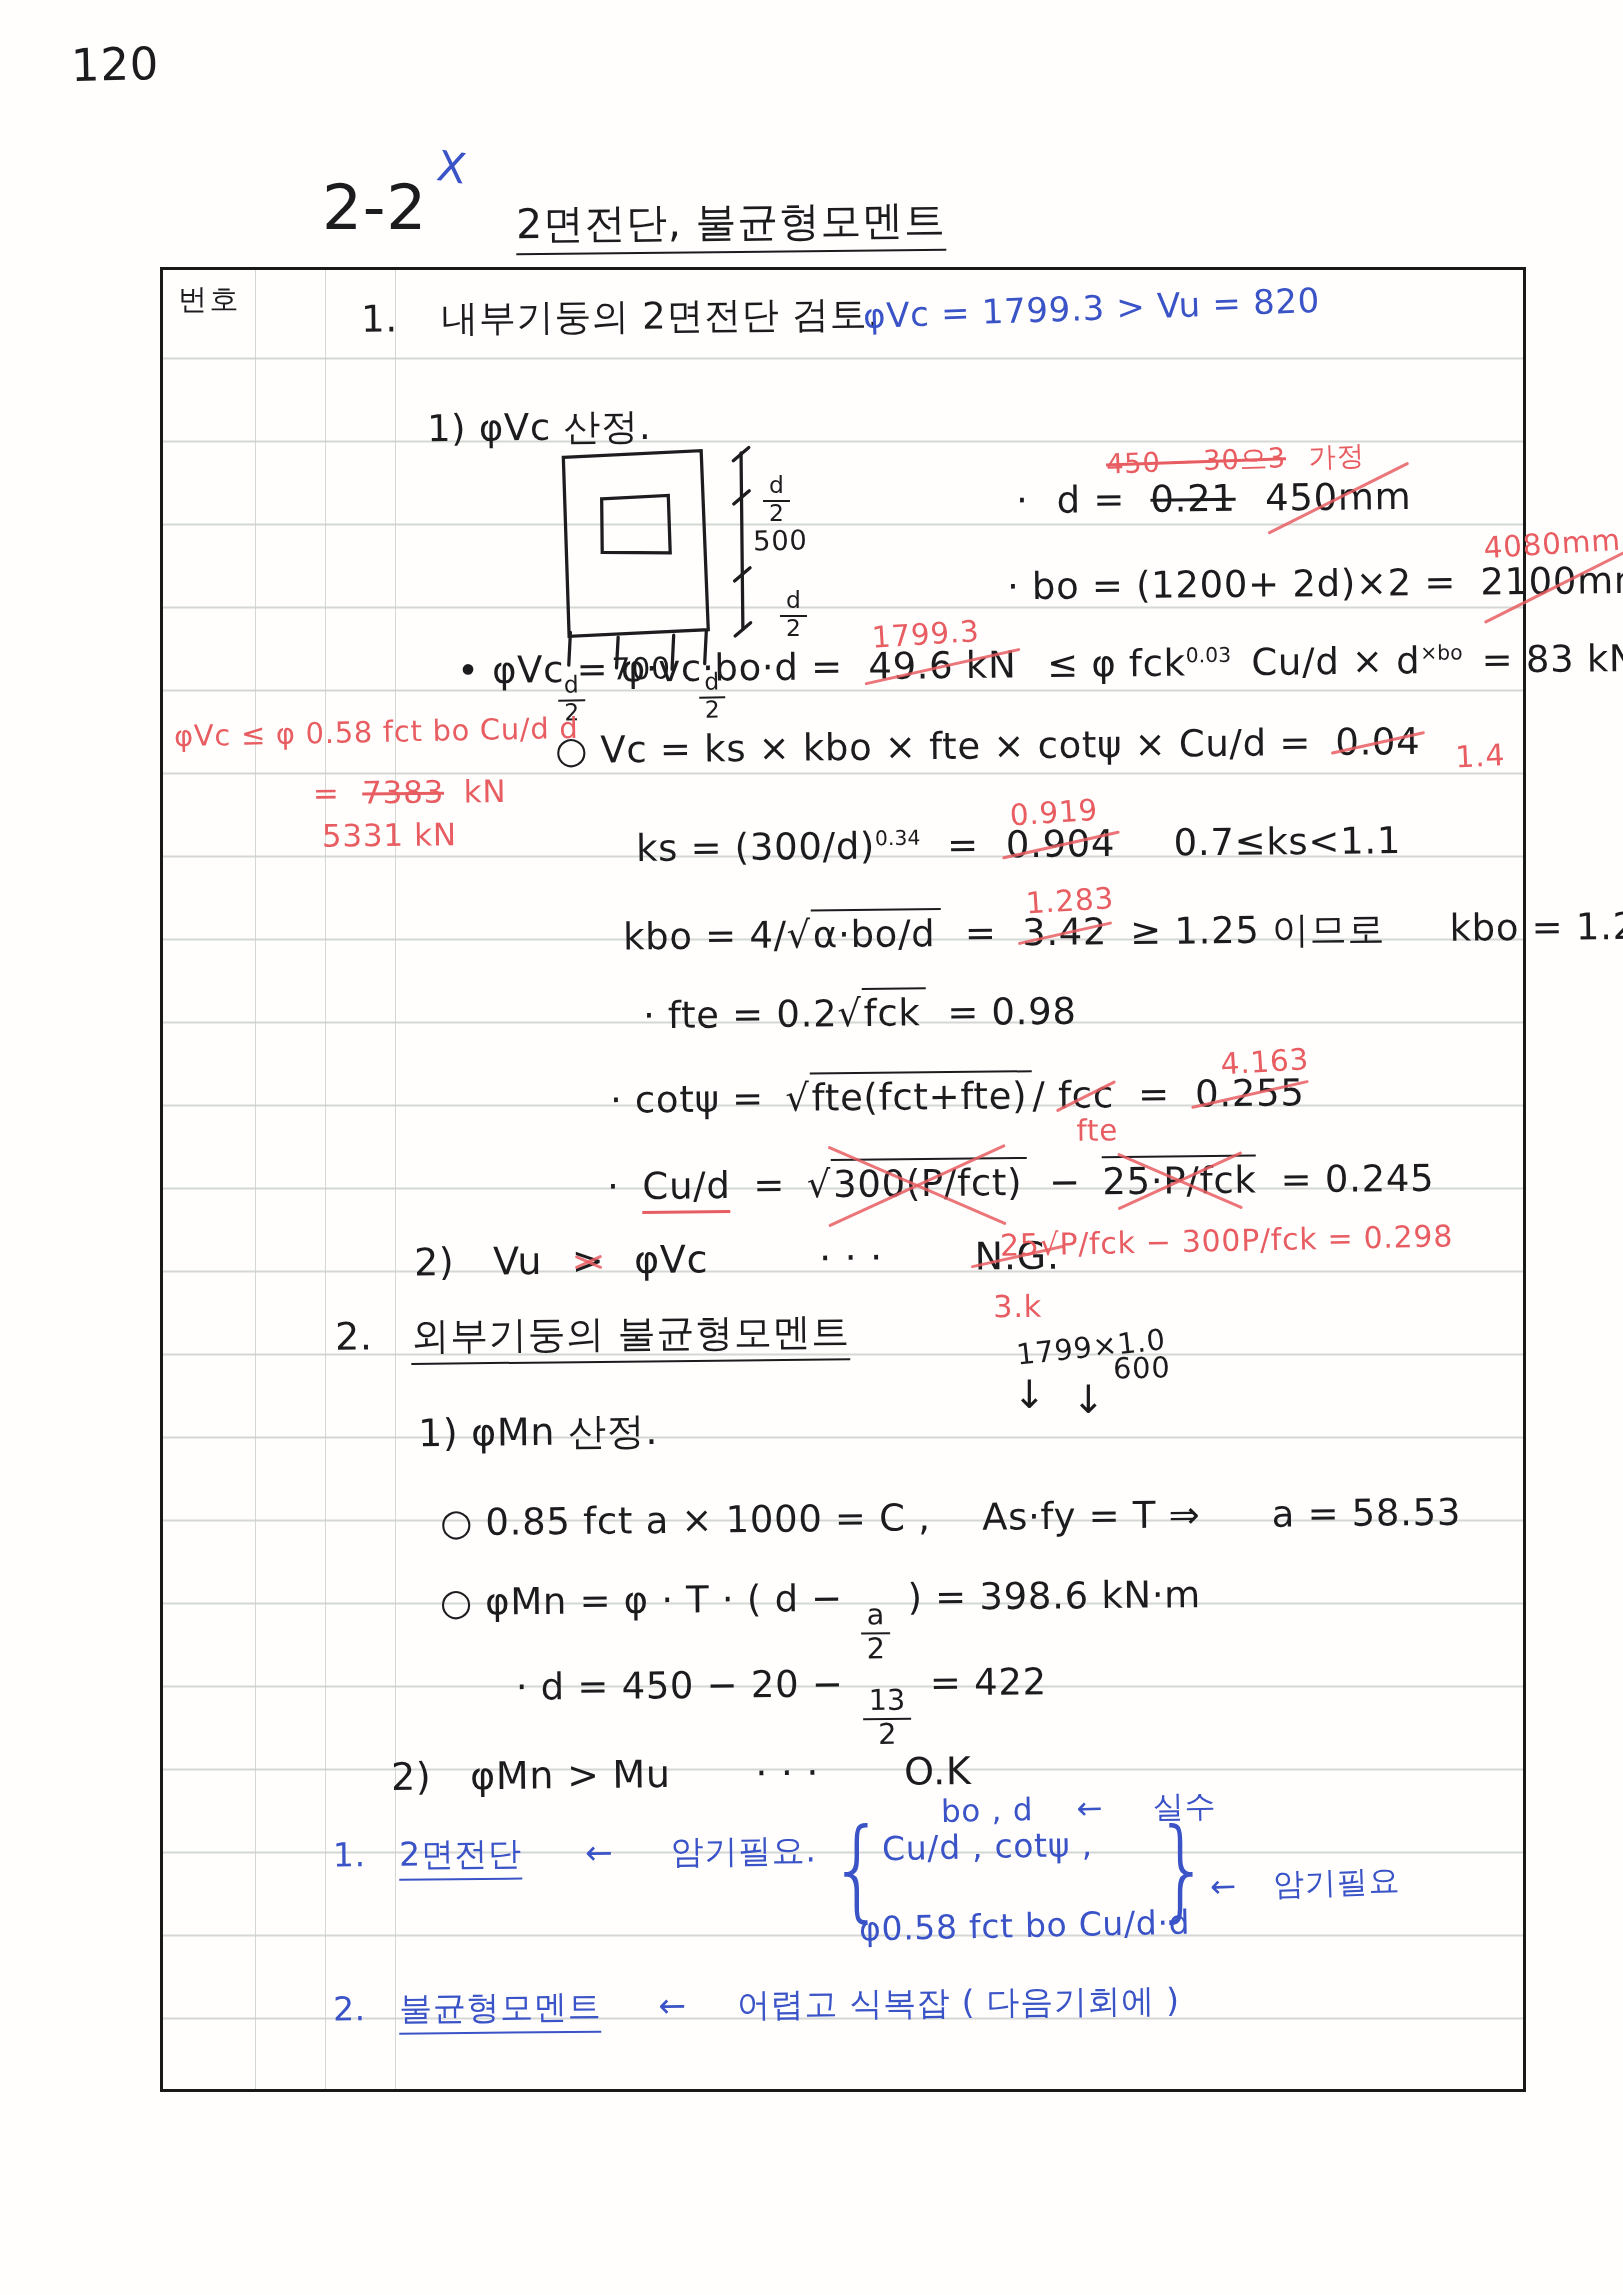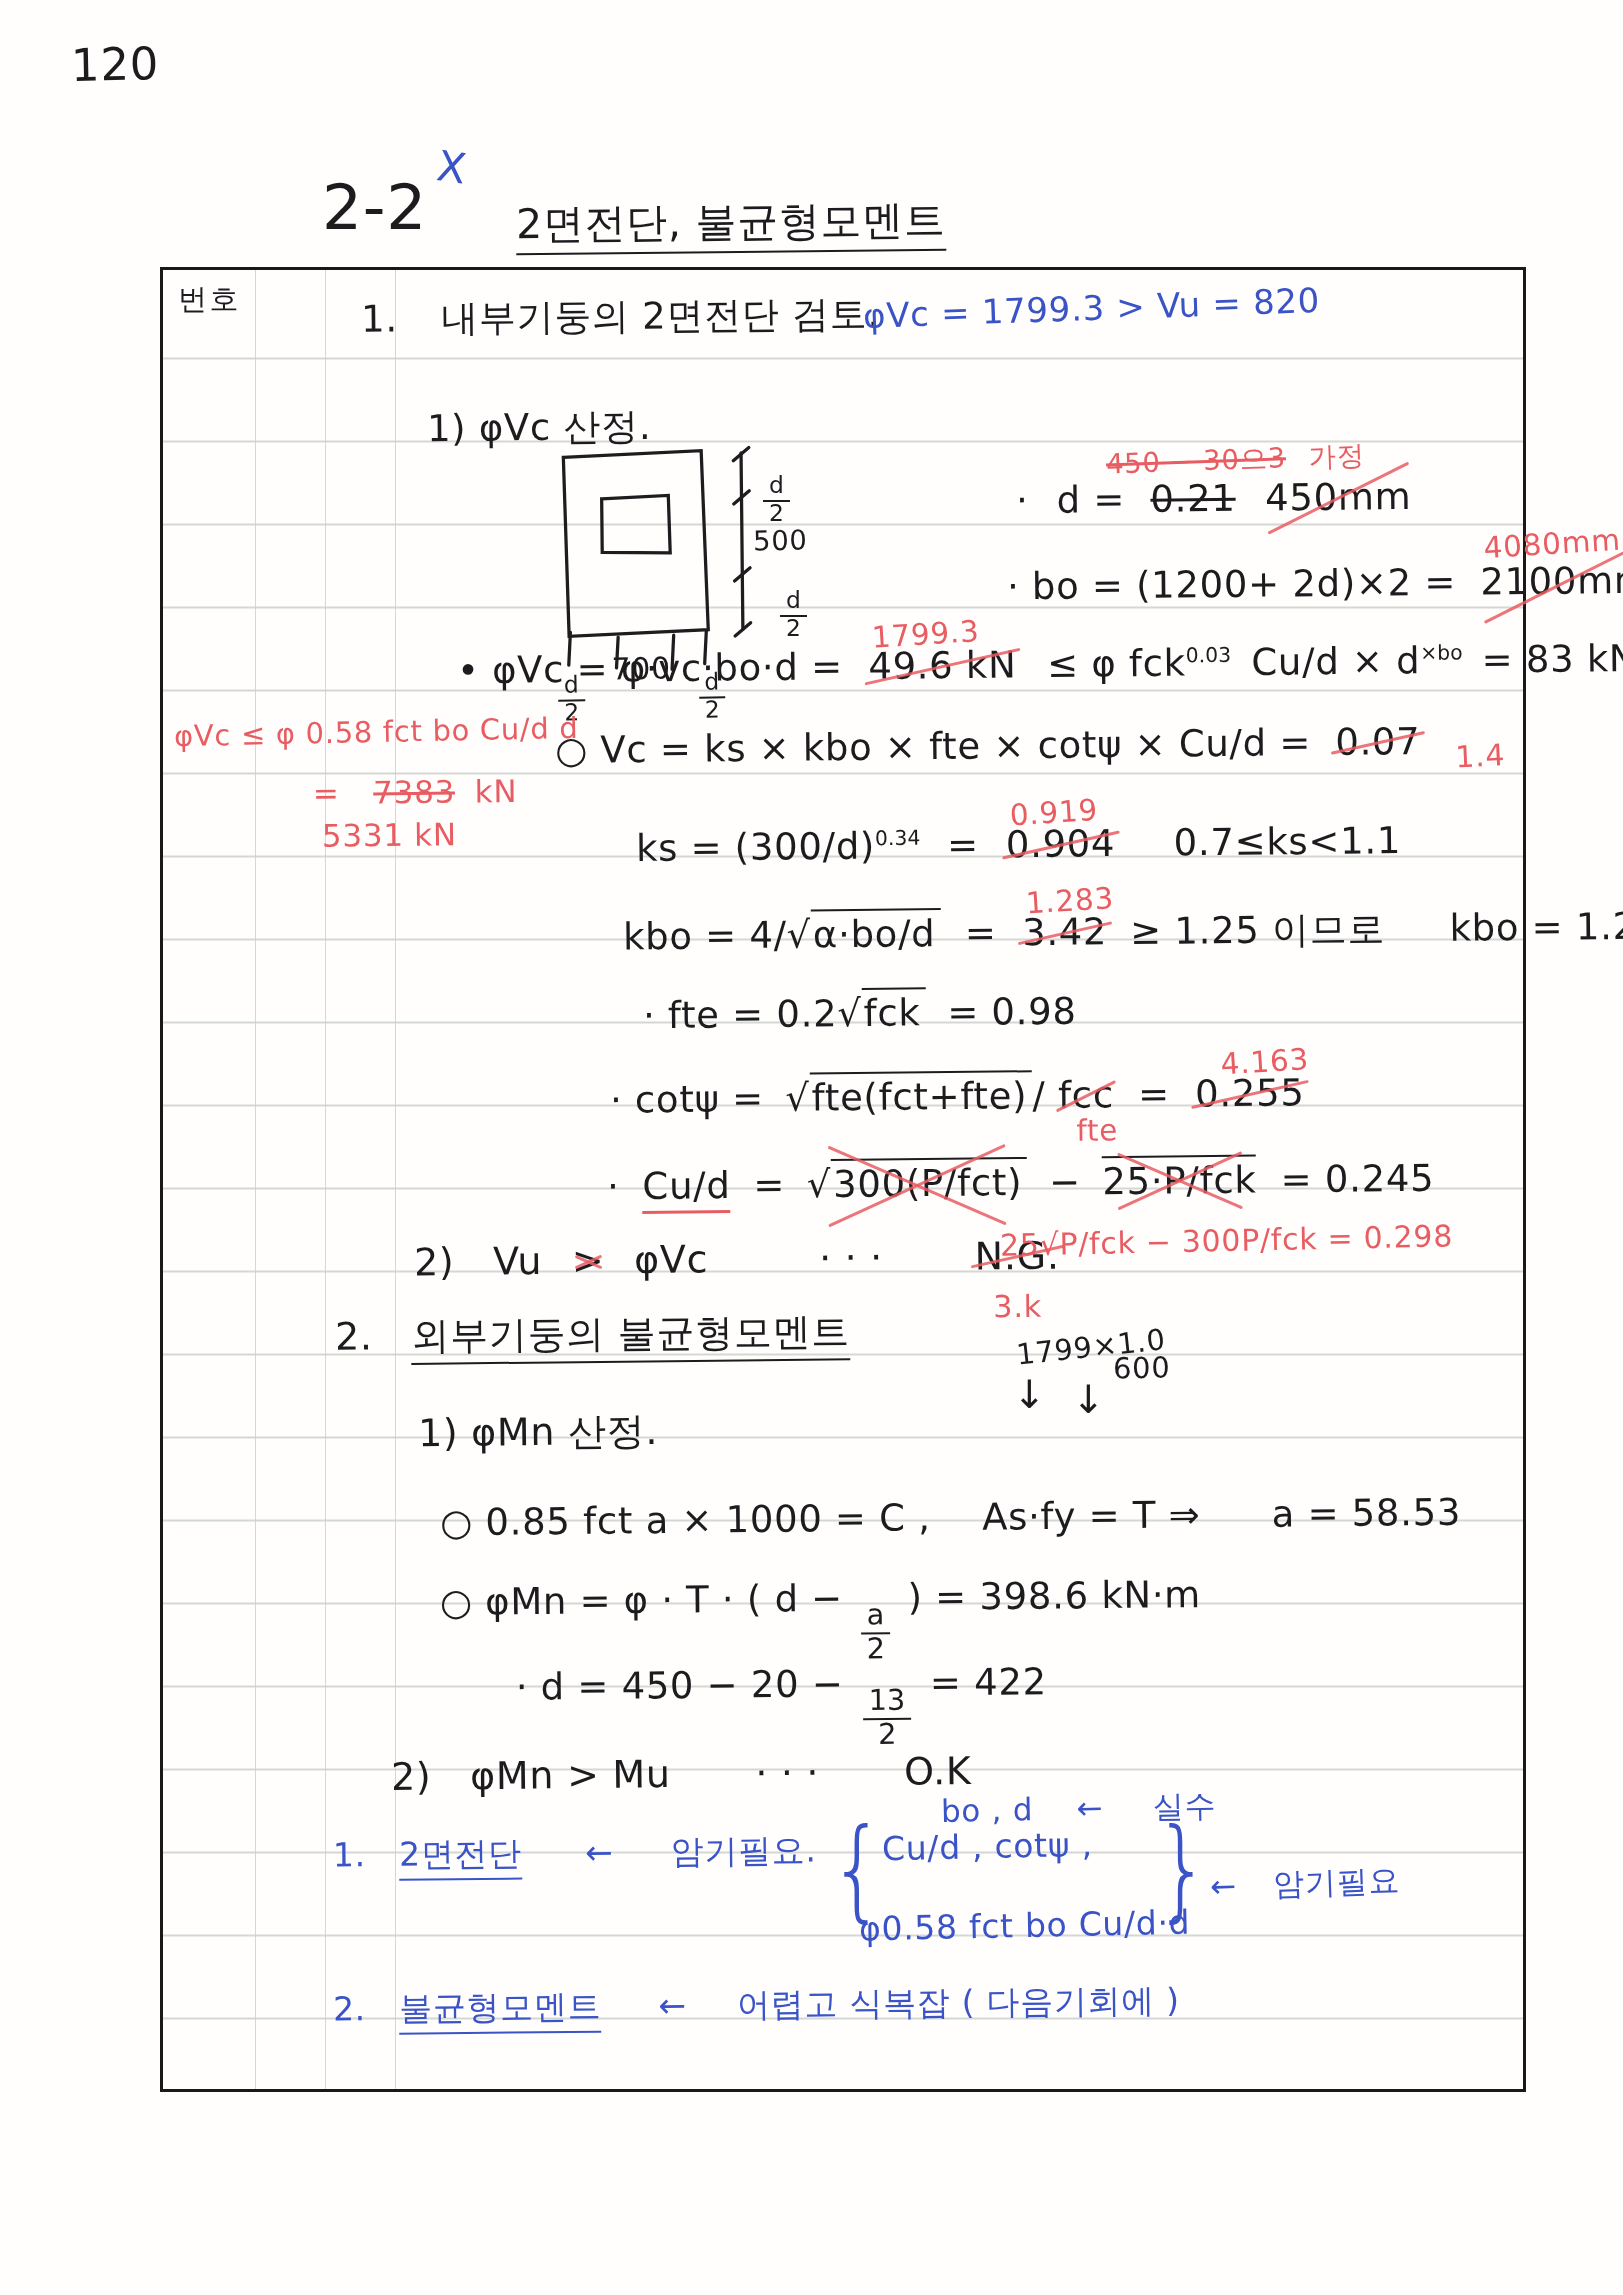--- a/index.html
+++ b/index.html
@@ -153,28 +153,28 @@
       <span class="above">1799.3</span>
     </span>
     <span style="margin-left:18.3px;">≤  φ fck</span><span class="sup">0.03</span>
     <span style="margin-left:7.9px;">Cu/d × d</span><span class="sup">×bo</span>
     <span style="margin-left:6.5px;">=   83 kN.</span>
   </div>
 
   <div class="abs hw red rB" style="left:174px;top:715px;font-size:29px;">φVc ≤ φ 0.58 fct bo Cu/d d</div>
   <div class="abs hw red rA" style="left:313px;top:774px;font-size:31px;">
     <span>=</span>
-    <span class="rstk" style="margin-left:23px;">7383</span>
+    <span class="rstk" style="margin-left:12px;">7383</span>
     <span style="margin-left:9.2px;">kN</span>
   </div>
   <div class="abs hw red rA" style="left:322px;top:817px;font-size:31px;">5331 kN</div>
 
   <div class="abs hw rA" style="left:555px;top:724px;font-size:37px;">
     <span>○ Vc =  ks × kbo × fte × cotψ × Cu/d  =</span>
-    <span class="rel slr" style="margin-left:11.8px;">0.07</span>
+    <span class="rel slr" style="margin-left:11.8px;">0.04</span>
     <span class="red rC" style="margin-left:22px;display:inline-block;position:relative;top:13px;font-size:30px;">1.4</span>
   </div>
 
   <div class="abs hw rA" style="left:636px;top:823px;font-size:37px;">
     <span>ks = (300/d)</span><span class="sup">0.34</span>
     <span style="margin-left:14.4px;">=</span>
     <span class="rel" style="margin-left:14.4px;">
       <span class="slr">0.904</span>
       <span class="above">0.919</span>
     </span>

